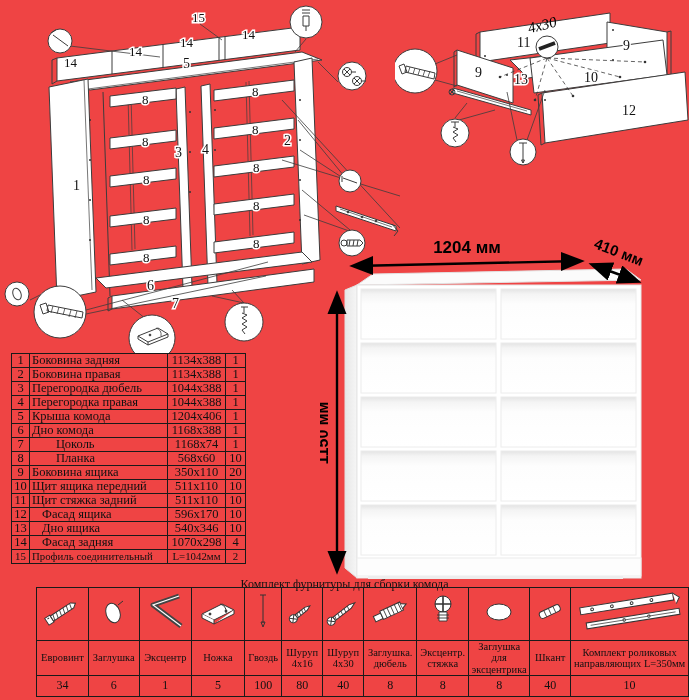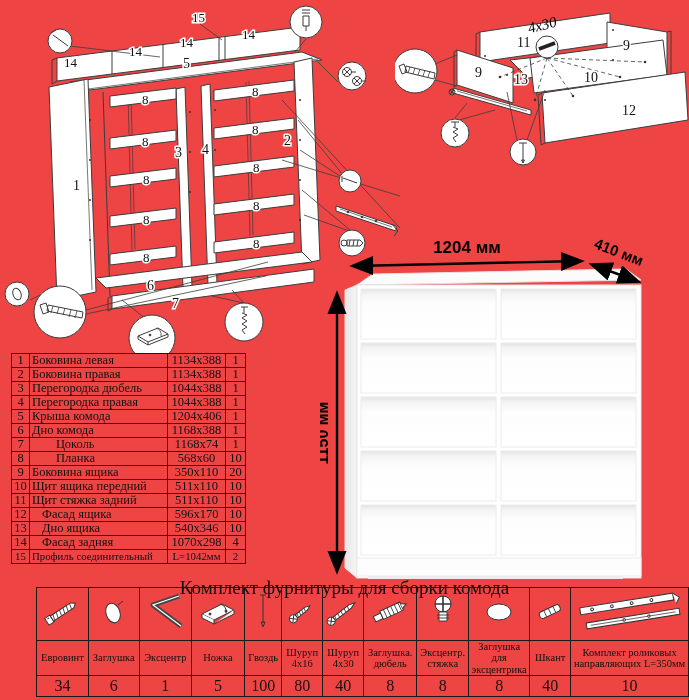--- a/index.html
+++ b/index.html
@@ -15,26 +15,26 @@
   .parts td{border:1px solid #1a1a1a;height:13px;padding:0 2px;white-space:nowrap;}
   .parts td.c{text-align:center;}
   .parts tr:nth-child(7) td:nth-child(2),
   .parts tr:nth-child(8) td:nth-child(2){padding-left:26px;}
   .parts tr:nth-child(12) td:nth-child(2),
   .parts tr:nth-child(13) td:nth-child(2),
   .parts tr:nth-child(14) td:nth-child(2){padding-left:12px;}
   .parts tr:nth-child(15) td{font-size:10.8px;}
   
   .hw-title{position:absolute;left:0;top:577px;width:689px;text-align:center;
-            font-size:19px;}
+            font-size:12px;}
   .hw{position:absolute;left:8px;top:587px;border-collapse:collapse;table-layout:fixed;margin-left:28px;}
   .hw td{border:1px solid #1a1a1a;text-align:center;vertical-align:middle;padding:0 1px;overflow:hidden;}
   .hw .ic td{height:52px;}
   .hw .nm td{height:27px;font-size:10.5px;line-height:1.08;}
-  .hw .qt td{height:20px;font-size:16px;}
+  .hw .qt td{height:20px;font-size:12px;}
   .fig{position:absolute;}
 </style>
 </head>
 <body>
 
 <div class="canvas">
 
   <svg class="fig" style="left:0;top:0" width="400" height="353" viewBox="0 0 400 353">
     <g stroke="#3c3c3c" stroke-width="1" fill="none">
 
@@ -253,21 +253,21 @@
   <table class="parts">
     <colgroup>
         <col style="width:18px">
         <col style="width:138px">
         <col style="width:58px">
         <col style="width:20px">
       </colgroup>
     <tbody>
       <tr>
           <td class="c">1</td>
-          <td>Боковина левая</td>
+          <td>Боковина задняя</td>
           <td class="c">1134x388</td>
           <td class="c">1</td>
         </tr>
       <tr>
           <td class="c">2</td>
           <td>Боковина правая</td>
           <td class="c">1134x388</td>
           <td class="c">1</td>
         </tr>
       <tr>

